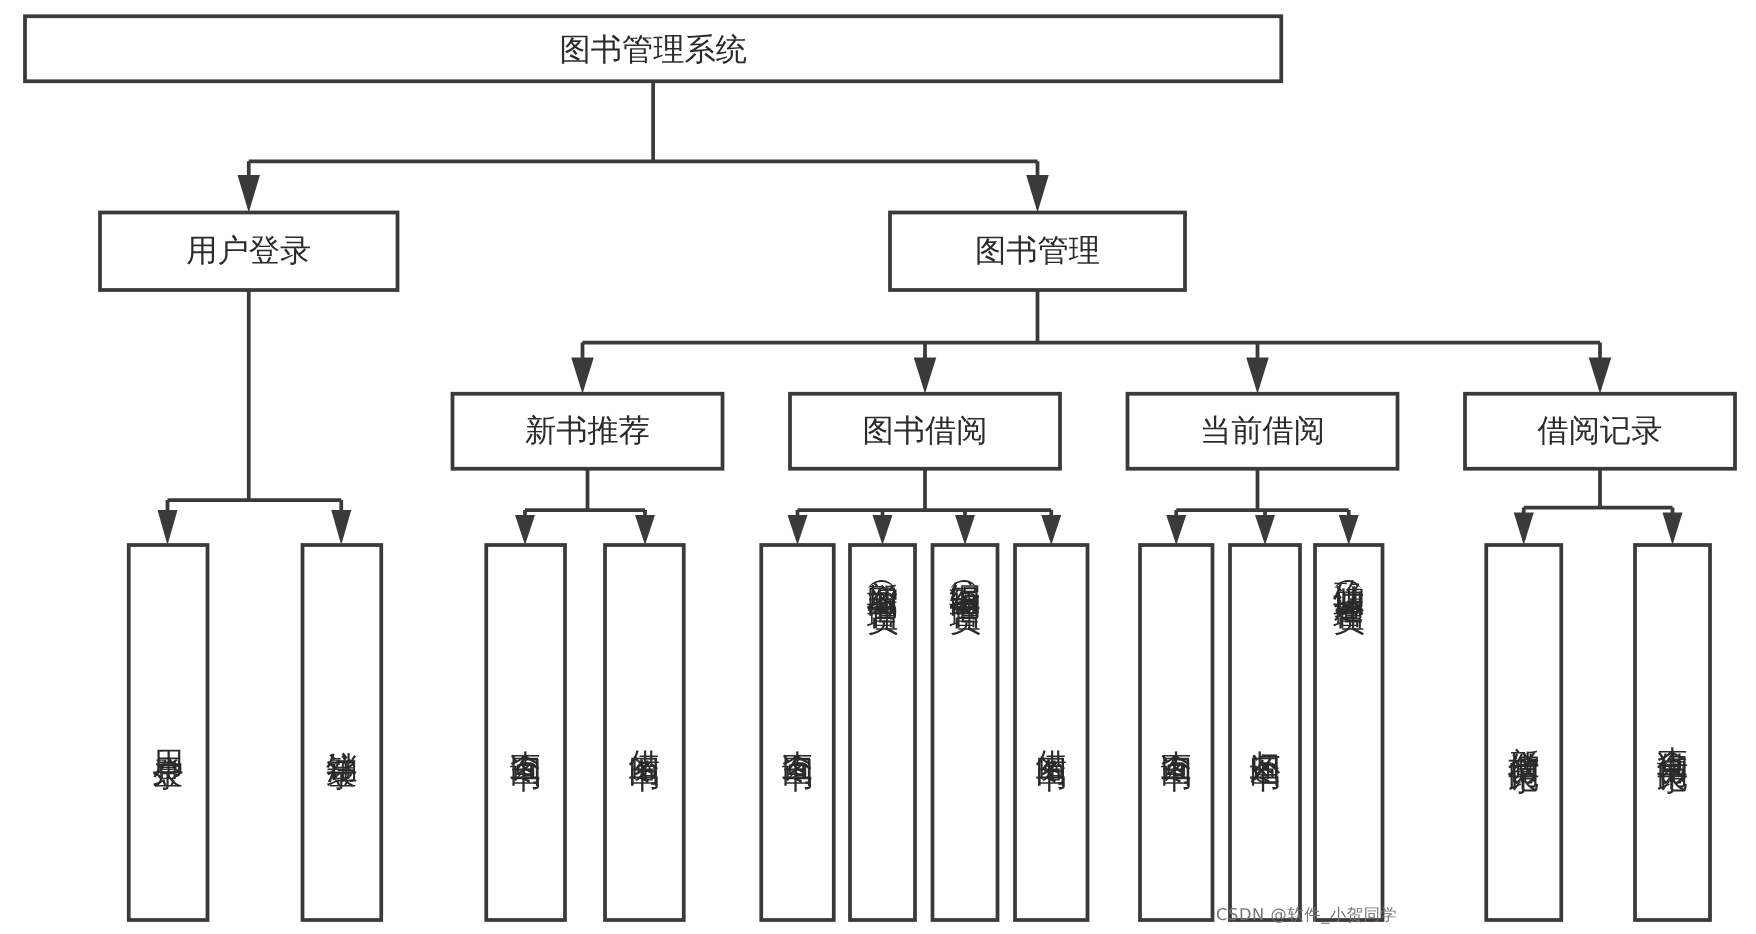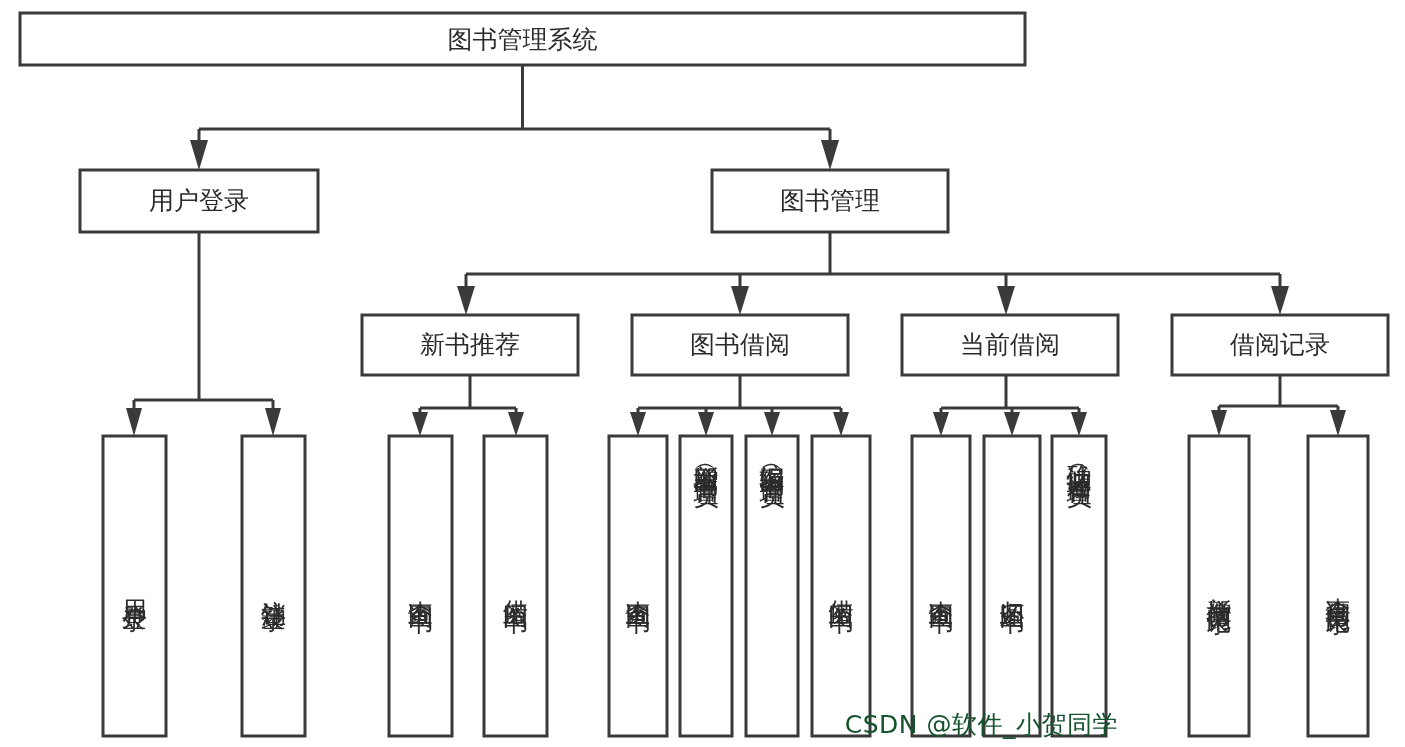--- a/index.html
+++ b/index.html
@@ -64,22 +64,22 @@
     color: #2b2b2b;
     line-height: 1;
     white-space: nowrap;
     pointer-events: none;
   }
   .watermark {
     position: absolute;
     right: 10px;
     bottom: 6px;
     font-family: "DejaVu Sans", "Liberation Sans", sans-serif;
-    font-size: 25px;
-    color: #14532d;
+    font-size: 13px;
+    color: #737373;
     letter-spacing: 0.5px;
     user-select: none;
   }
 </style>
 </head>
 <body>
 
 <div id="diagram-root">
 
   <svg id="tree-svg" viewBox="0 0 1405 747">

